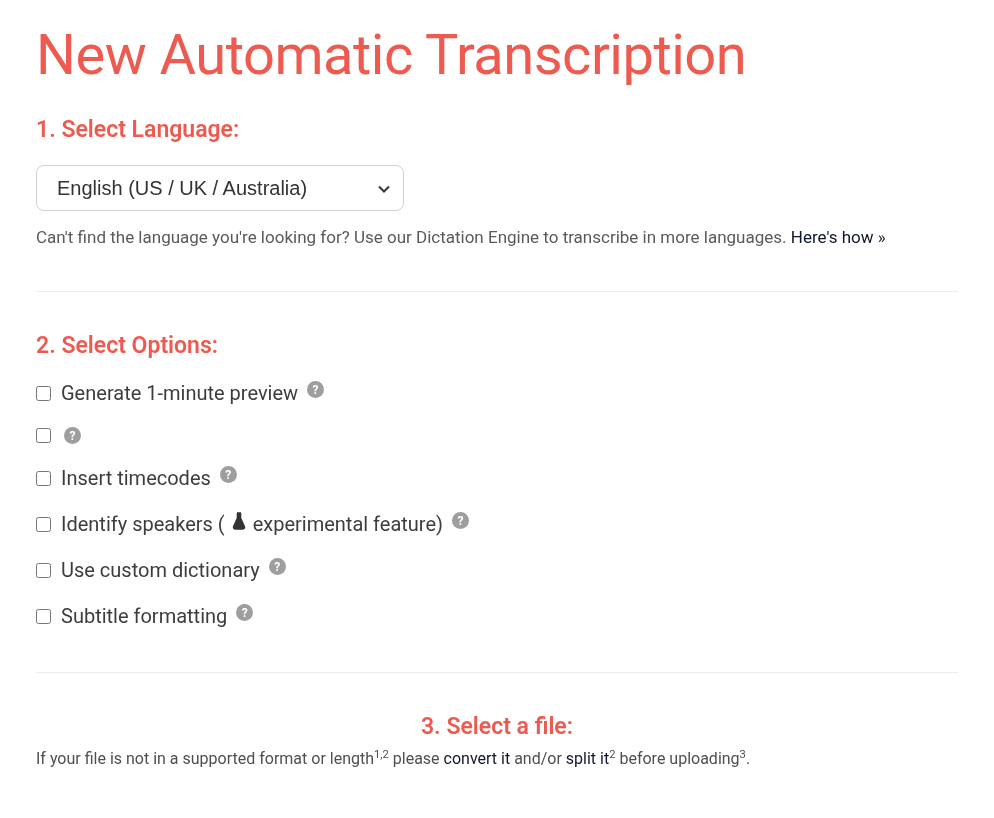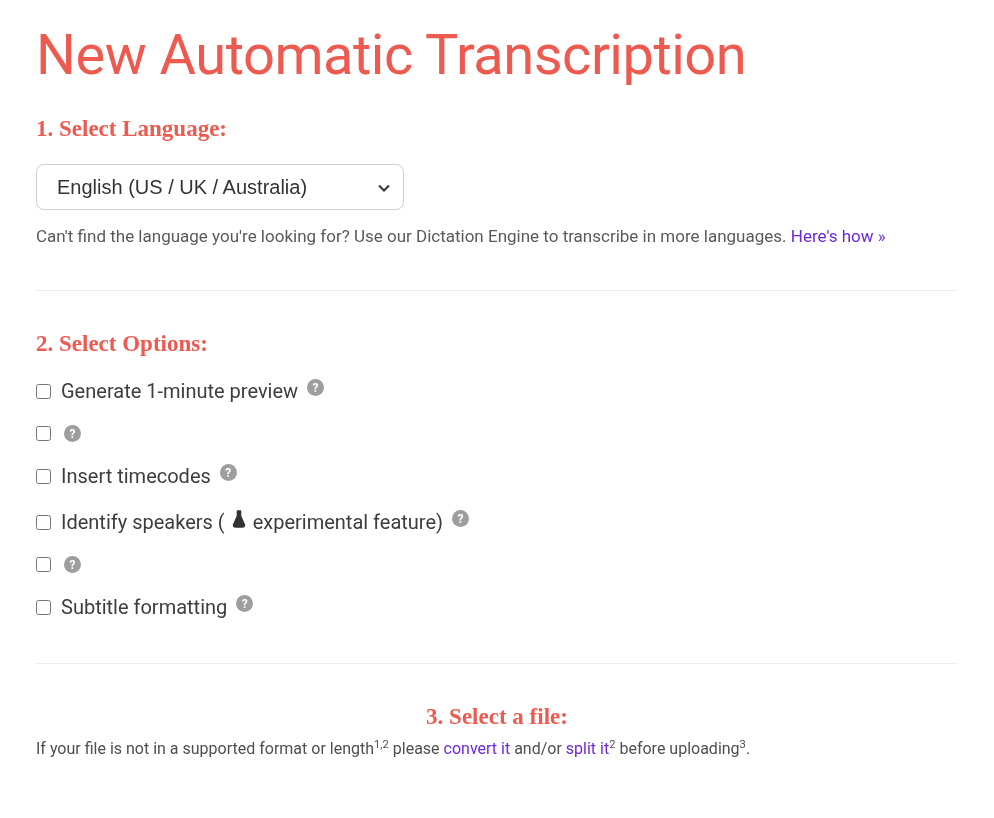--- a/index.html
+++ b/index.html
@@ -18,21 +18,20 @@
       font-size: 56px;
       font-weight: 400;
       margin: 22px 0 28px 0;
       letter-spacing: -0.5px;
     }
     h2 {
       color: #ed5a50;
       font-size: 23px;
       font-weight: 600;
       margin: 0 0 22px 0;
-      font-family: Liberation Serif, serif;
     }
     .select-wrap {
       position: relative;
       display: inline-block;
       width: 368px;
       margin-bottom: 16px;
     }
     select {
       width: 100%;
       font-size: 20px;
@@ -51,21 +50,21 @@
       top: 50%;
       transform: translateY(-50%);
       pointer-events: none;
     }
     .hint {
       font-size: 17px;
       color: #5a5a5a;
       margin: 0 0 0 0;
     }
     .link {
-      color: #6d28d9;
+      color: #0f172a;
       text-decoration: none;
       cursor: pointer;
     }
     hr {
       border: none;
       border-top: 1px solid #eee;
       margin: 44px 0 40px 0;
     }
     .option-row {
       display: flex;
@@ -186,20 +185,21 @@
         </svg>
       </span>
       <span> experimental feature)</span>
     <span class="help-icon">?</span>
   </label>
 </div>
 
 <div class="option-row">
   <input type="checkbox" style="">
   <label>
+    <span>Use custom dictionary</span>
     <span class="help-icon">?</span>
   </label>
 </div>
 
 <div class="option-row" style="margin-bottom:0;">
   <input type="checkbox" style="">
   <label>
     <span>Subtitle formatting</span>
     <span class="help-icon">?</span>
   </label>

